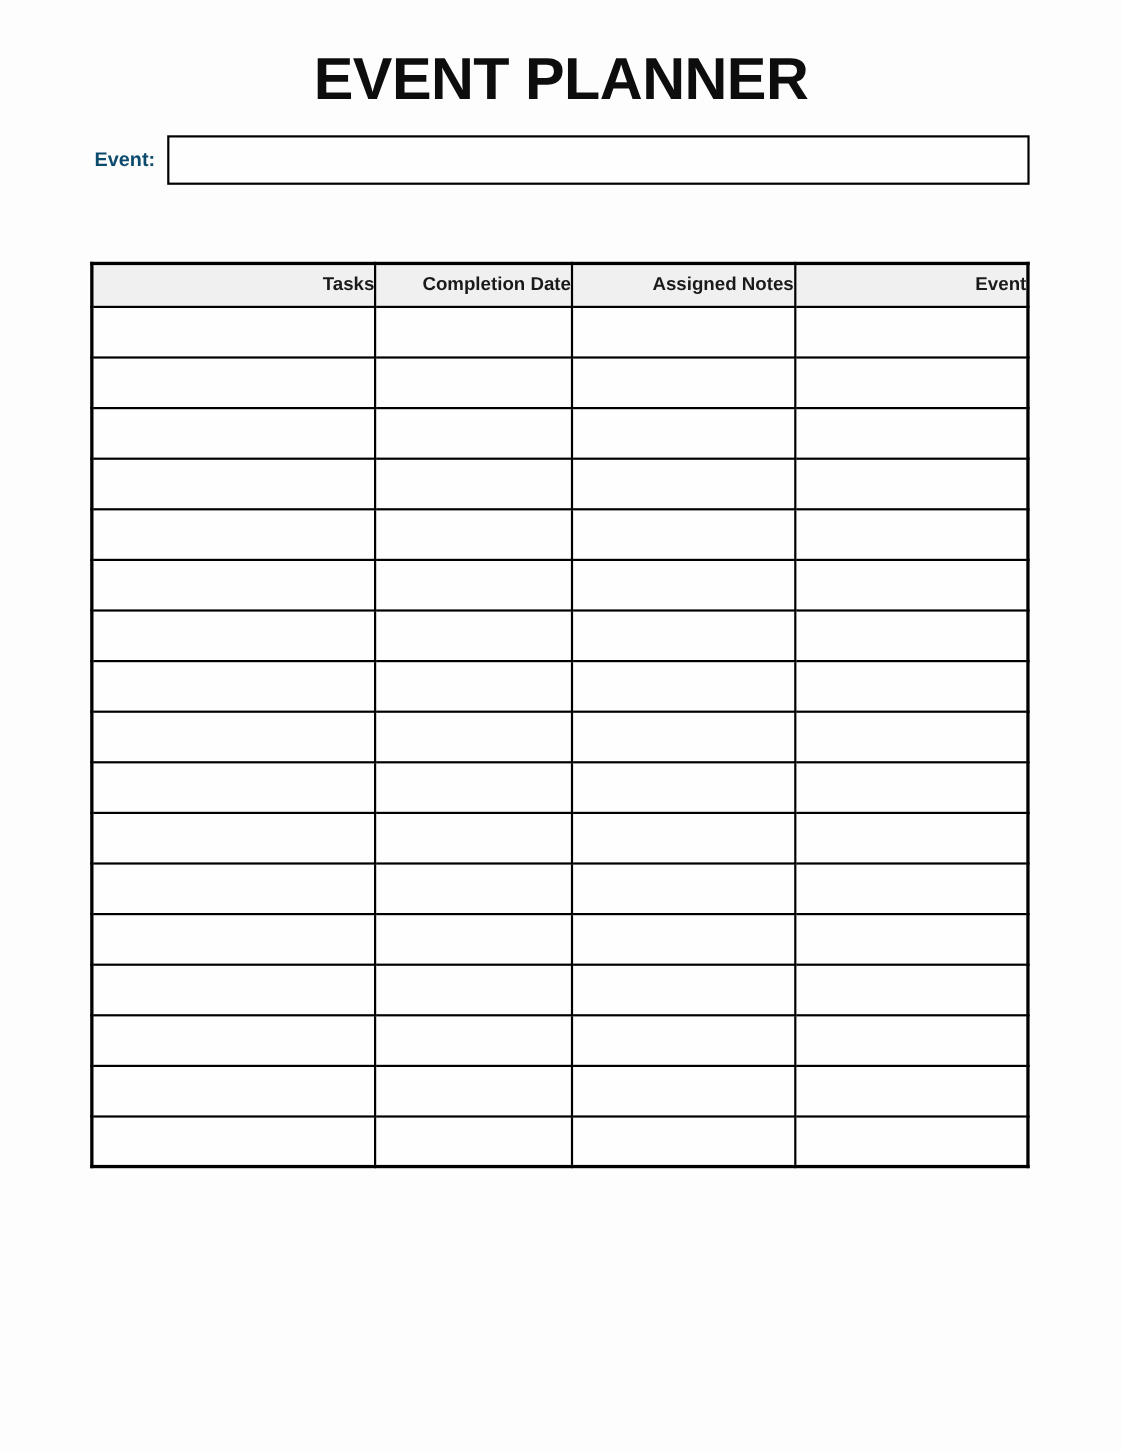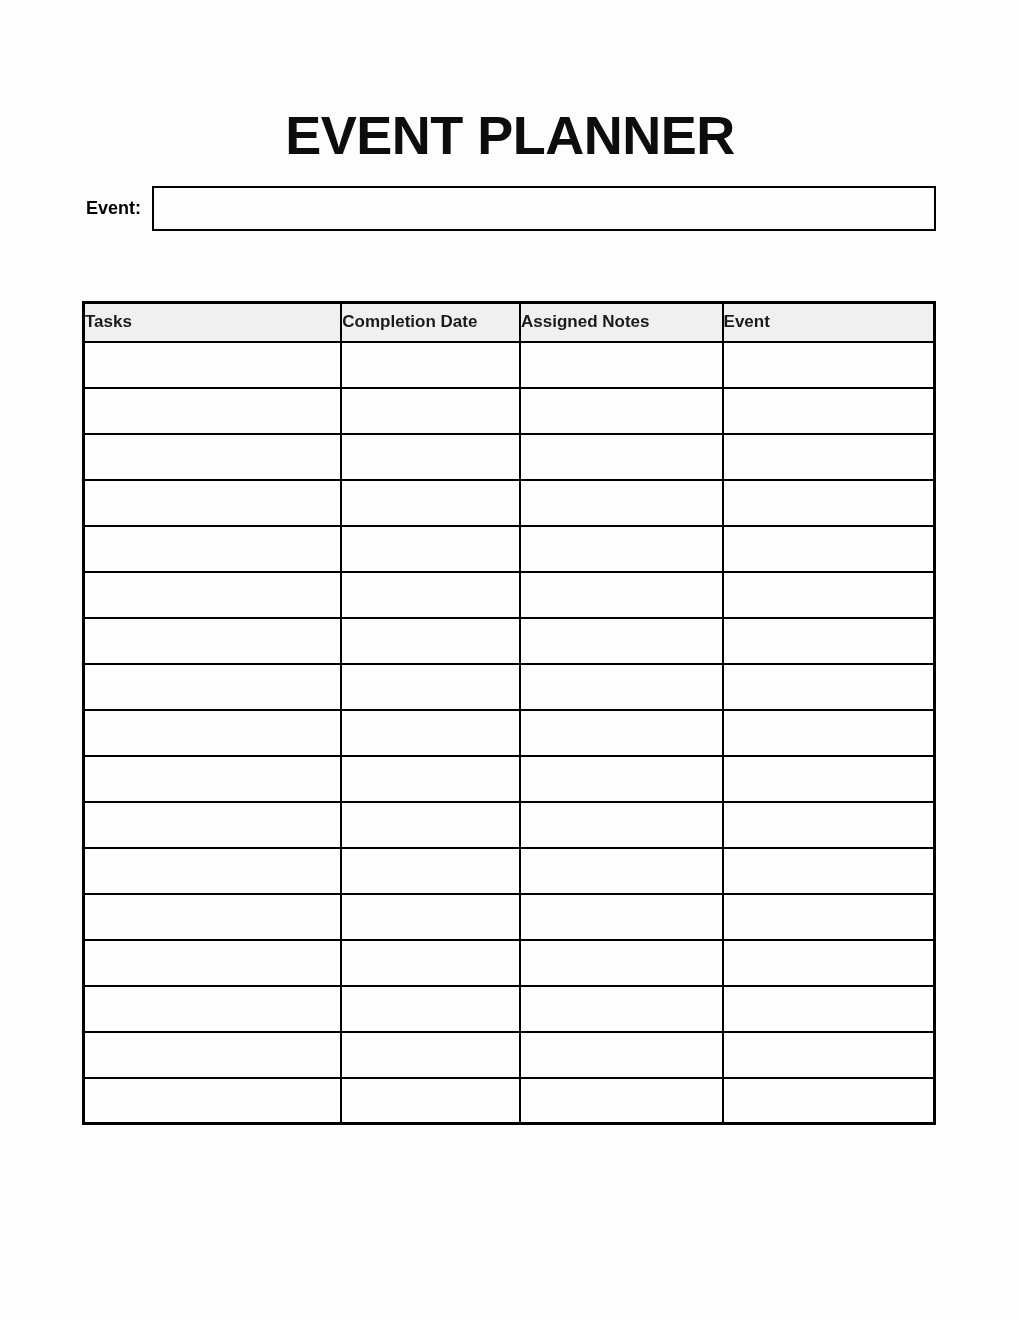--- a/index.html
+++ b/index.html
@@ -8,42 +8,42 @@
     position: relative;
     width: 1020px;
     height: 1320px;
     margin: 0 auto;
     background: #fdfdfd;
     font-family: "Liberation Sans", sans-serif;
     color: #111;
     overflow: hidden;
   }
   .title {
-    padding-top: 107px;
+    padding-top: 44px;
     text-align: center;
     font-size: 54px;
     line-height: 56px;
     font-weight: bold;
     letter-spacing: -0.5px;
     color: #0d0d0d;
   }
   .form-section {
     margin: 23px 84px 0 86px; 
   }
   .form-row {
     display: flex;
     align-items: center;
     margin-bottom: 22px;
   }
   .form-label {
     width: 66px;            
     flex: 0 0 66px;
     font-size: 18px;
     font-weight: bold;
-    color: #000000;
+    color: #0c4a6e;
   }
   .form-box {
     flex: 1 1 auto;
     height: 45px;
     border: 2.5px solid #000;
     background: #fefefe;
     font-family: "Liberation Sans", sans-serif;
     font-size: 17px;
     padding: 0 10px;
     outline: none;
@@ -59,21 +59,21 @@
   .planner-table col.c-tasks    { width: 30.3%; }
   .planner-table col.c-date     { width: 21.0%; }
   .planner-table col.c-person   { width: 23.8%; }
   .planner-table col.c-notes    { width: 24.9%; }
   .planner-table th {
     height: 39px;
     background: #f0f0f0;
     border: 2.5px solid #000;
     font-size: 17px;
     font-weight: bold;
-    text-align: left;
+    text-align: right;
     vertical-align: middle;
     color: #1a1a1a;
   }
   .planner-table td {
     height: 46px;
     background: #fefefe;
     border: 2.5px solid #000;
     font-size: 15px;
     vertical-align: middle;
     padding: 0 8px;

